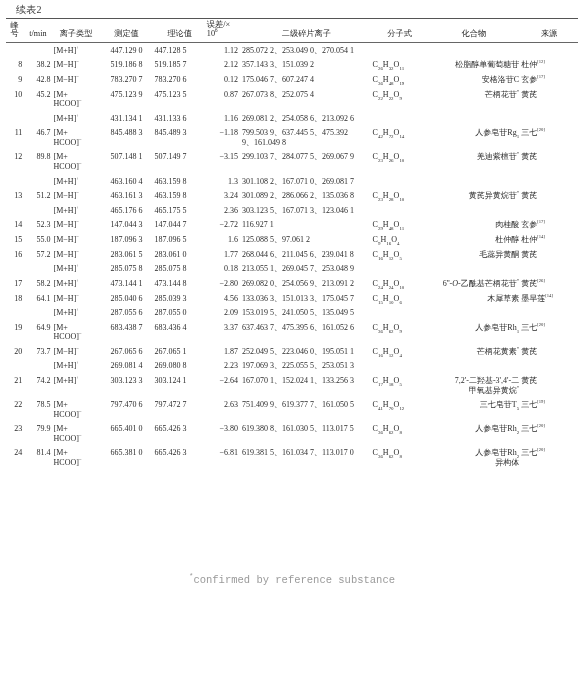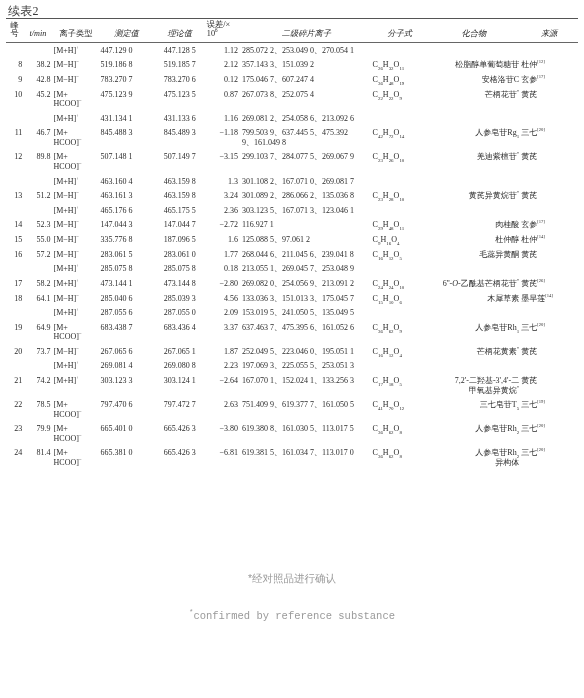--- a/index.html
+++ b/index.html
@@ -17,23 +17,23 @@
   }
   .page {
     width: 584px;
     height: 698px;
     position: relative;
     padding: 0;
     box-sizing: border-box;
   }
   .cont-label {
     position: absolute;
-    left: 8px;
+    left: 16px;
     top: 3px;
-    font-size: 12px;
+    font-size: 10px;
     color: #3a3a3a;
     letter-spacing: 0.2px;
     text-align: center;
   }
   table.main {
     position: absolute;
     left: 6px;
     top: 18px;
     width: 572px;
     border-collapse: collapse;
@@ -53,31 +53,31 @@
   table.main tbody td {
     padding: 2.6px 1px;
     vertical-align: top;
     color: #2b2b2b;
     white-space: nowrap;
   }
   
   .c-no   { text-align: right; width: 16px; padding-right: 2px !important; }
   .c-rt   { text-align: right; width: 26px; padding-right: 2px !important; }
   .c-ion  { text-align: left;  width: 46px; }
-  .c-meas { text-align: left; width: 54px; }
-  .c-theo { text-align: center; width: 52px; }
+  .c-meas { text-align: center; width: 54px; }
+  .c-theo { text-align: left; width: 52px; }
   .c-err  { text-align: right; width: 32px; padding-right: 3px !important; }
   .c-frag { text-align: left;  width: 130px; }
   .c-form { text-align: left;  width: 56px; }
   .c-comp { text-align: right;  width: 92px; }
   .c-src  { text-align: left;  width: 58px; }
 
   .hdr-no { text-align: center; line-height: 1.0; }
   .hdr-err { text-align: left; line-height: 1.05; margin-top: 24px; }
-  .hdr-center { text-align: center; font-style: italic; }
+  .hdr-center { text-align: center; }
   .hdr-left { text-align: center; }
 
   sup, .sup {
     font-size: 0.62em;
     vertical-align: super;
     line-height: 0;
   }
   sub, .sub {
     font-size: 0.62em;
     vertical-align: sub;
@@ -337,21 +337,21 @@
             <span class="ion-wrap">肉桂酸</span>
           </td>
           <td class="c-src">玄参<span class="ref">[17]</span></td>
         </tr>
         <tr>
           <td class="c-no">15</td>
           <td class="c-rt">55.0</td>
           <td class="c-ion">
             <span class="ion-wrap">[M−H]<sup>−</sup></span>
           </td>
-          <td class="c-meas">335.776 8</td>
+          <td class="c-meas">187.096 3</td>
           <td class="c-theo">187.096 5</td>
           <td class="c-err">1.6</td>
           <td class="c-frag">
             <span class="ion-wrap">125.088 5、97.061 2</span>
           </td>
           <td class="c-form">C<sub>9</sub>H<sub>16</sub>O<sub>4</sub></td>
           <td class="c-comp">
             <span class="ion-wrap">杜仲醇</span>
           </td>
           <td class="c-src">杜仲<span class="ref">[14]</span></td>
@@ -569,19 +569,18 @@
           <td class="c-comp">
             <span class="ion-wrap">人参皂苷Rh<sub>2</sub></span>
             <span class="second-line">异构体</span>
           </td>
           <td class="c-src">三七<span class="ref">[20]</span></td>
         </tr>
       </tbody>
   </table>
 
   <div class="footnotes">
-    <div class="fn-cn">*经对照品进行确认</div>
     <div class="fn-en">
       <span class="star">*</span><span>confirmed by reference substance</span>
     </div>
   </div>
 
 </div>
 
 </body></html>

